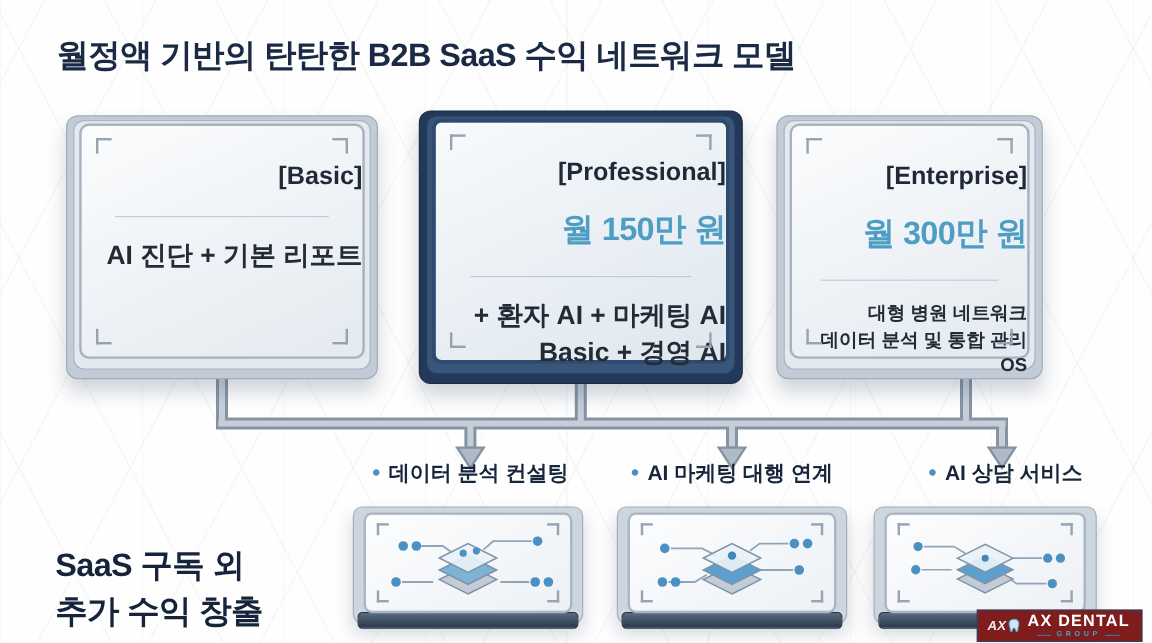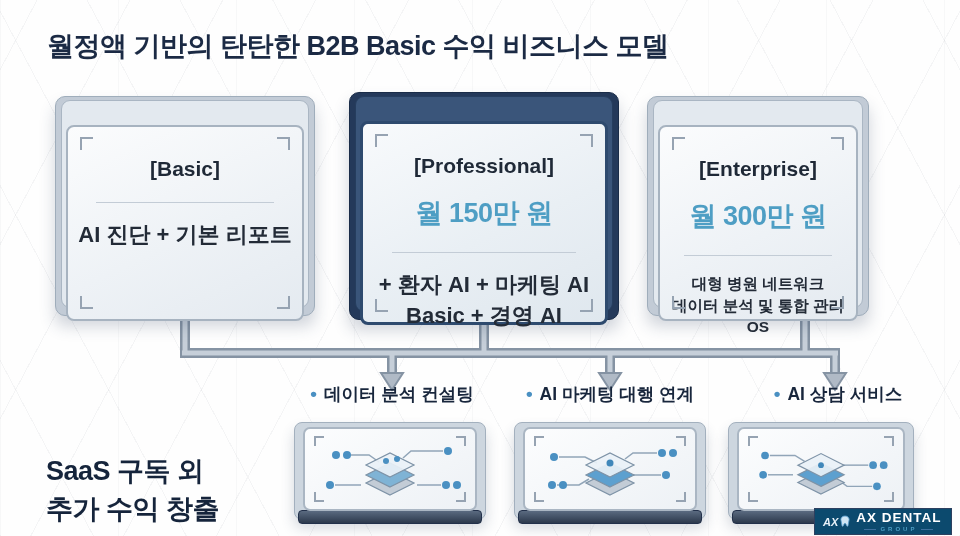--- a/index.html
+++ b/index.html
@@ -17,21 +17,21 @@
 
   
   .card-stack { position:absolute; }
   .stack-back { position:absolute; top:-7px; left:-11px; right:-11px; bottom:-17px;
     background:#c2cbd6; border:1px solid #9fadbb; border-radius:10px;
     box-shadow:0 10px 16px rgba(40,60,90,.22); }
   .stack-mid { position:absolute; top:-3px; left:-5px; right:-5px; bottom:-9px;
     background:#e3e9ef; border:1px solid #aab6c3; border-radius:9px; }
   .card-main { position:relative; width:100%; height:100%;
     background:linear-gradient(155deg,#fbfcfd 0%,#eef2f6 55%,#e4eaf0 100%);
-    border:2px solid #a7b3c0; border-radius:8px; text-align:center;margin-top:22px; }
+    border:2px solid #a7b3c0; border-radius:8px; text-align:right; }
   .card-stack.pro .stack-back { background:#24395a; border-color:#1a2c48; }
   .card-stack.pro .stack-mid  { background:#3a557a; border-color:#253d5e; }
   .card-stack.pro .card-main  { border:3px solid #2e4a6e;
     background:linear-gradient(155deg,#f8fafc 0%,#e9eff4 55%,#dfe7ee 100%); }
 
   .corner { position:absolute; width:13px; height:13px; border-color:#96a3b2; border-style:solid; }
   .corner.tl { top:10px; left:12px; border-width:2px 0 0 2px; }
   .corner.tr { top:10px; right:12px; border-width:2px 2px 0 0; }
   .corner.bl { bottom:10px; left:12px; border-width:0 0 2px 2px; }
   .corner.br { bottom:10px; right:12px; border-width:0 2px 2px 0; }
@@ -66,37 +66,37 @@
   .illus-main .corner.bl { bottom:7px; left:9px; } .illus-main .corner.br { bottom:7px; right:9px; }
   .illus-svg { position:absolute; inset:0; width:100%; height:100%; }
 
   
   .saas-heading { position:absolute; left:46px; top:408px; font-size:27px; font-weight:800;
     color:#15243b; line-height:1.42; letter-spacing:-0.5px;margin-top:44px; }
   .saas-heading div { white-space:nowrap; }
 
   
   .logo { position:absolute; right:8px; bottom:1px; width:138px; height:27px;
-    background:#0c4a6e; border:1px solid #2d4060; display:flex; align-items:center;
+    background:#7f1d1d; border:1px solid #2d4060; display:flex; align-items:center;
     padding:0 8px; gap:5px; }
   .logo-mark { display:flex; align-items:center; gap:1px; }
   .logo-mark-text { font-size:11px; font-weight:800; font-style:italic; color:#e8f1f8; }
   .logo-text { display:flex; flex-direction:column; align-items:center; line-height:1; }
   .logo-name { font-size:13.5px; font-weight:800; color:#ffffff; letter-spacing:1px; white-space:nowrap; }
   .logo-sub { margin-top:2px; display:flex; align-items:center; gap:4px; }
   .logo-sub-text { font-size:6px; font-weight:700; color:#4e9ec4; letter-spacing:3px; }
   .logo-dash { width:12px; height:1px; background:#3e6f9c; }
 </style>
 </head>
 <body>
 
 <div class="slide">
   <div class="bg-pattern"></div>
 
-  <h1 class="page-title">월정액 기반의 탄탄한 B2B Basic 수익 비즈니스 모델</h1>
+  <h1 class="page-title">월정액 기반의 탄탄한 B2B SaaS 수익 네트워크 모델</h1>
 
   <svg class="connector" viewBox="0 0 960 536">
     <g fill="none" stroke="#8593a3" stroke-width="10">
       <path d="M185,295 V353 M484,290 V353 M805,295 V353 M180,353 H840 M392,353 V374 M610,353 V374 M835,353 V374"></path>
     </g>
     <g fill="none" stroke="#c6cfd9" stroke-width="5">
       <path d="M185,295 V352 M484,290 V352 M805,295 V352 M182,353 H838 M392,353 V372 M610,353 V372 M835,353 V372"></path>
     </g>
     <g fill="#b0bac6" stroke="#8593a3" stroke-width="2">
       <polygon points="381,373 403,373 392,390"></polygon>

